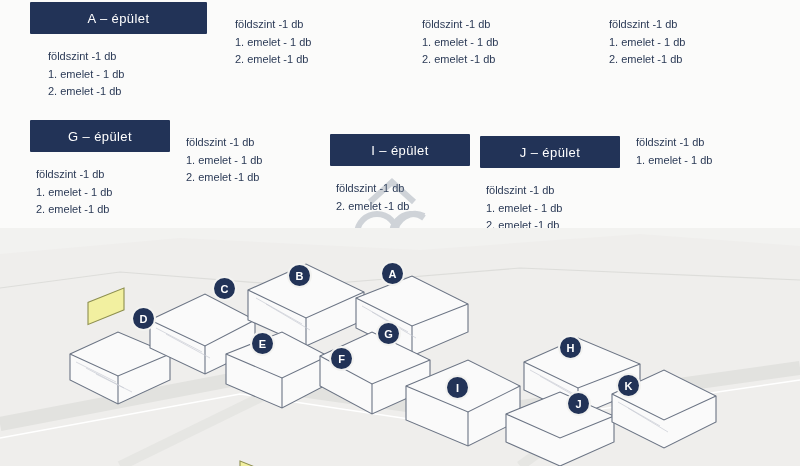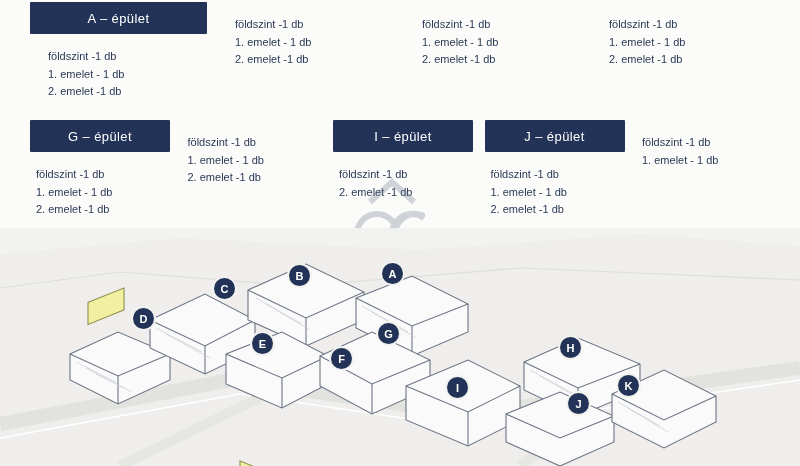--- a/index.html
+++ b/index.html
@@ -152,44 +152,44 @@
       </div>
       <div class="legend-col">
         <ul class="bld-list">
           <li>földszint -1 db</li>
           <li>1. emelet - 1 db</li>
           <li>2. emelet -1 db</li>
         </ul>
       </div>
     </div>
 
-    <div class="legend-row row-2" style="width:756px;justify-content:space-between;">
+    <div class="legend-row row-2" style="width:756px;">
       <div class="legend-col w-narrow" style="width:150px;">
         <div class="bld-header">G – épület</div>
         <ul class="bld-list" style="padding-left:6px;">
           <li>földszint -1 db</li>
           <li>1. emelet - 1 db</li>
           <li>2. emelet -1 db</li>
         </ul>
       </div>
       <div class="legend-col w-narrow" style="width:150px;">
         <ul class="bld-list" style="padding-left:6px;">
           <li>földszint -1 db</li>
           <li>1. emelet - 1 db</li>
           <li>2. emelet -1 db</li>
         </ul>
       </div>
-      <div class="legend-col w-narrow" style="width:150px;">
+      <div class="legend-col w-narrow" style="width:150px;margin-top:14px;">
         <div class="bld-header">I – épület</div>
         <ul class="bld-list" style="padding-left:6px;">
           <li>földszint -1 db</li>
           <li>2. emelet -1 db</li>
         </ul>
       </div>
-      <div class="legend-col w-narrow" style="width:150px;">
+      <div class="legend-col w-narrow" style="width:150px;margin-top:16px;">
         <div class="bld-header">J – épület</div>
         <ul class="bld-list" style="padding-left:6px;">
           <li>földszint -1 db</li>
           <li>1. emelet - 1 db</li>
           <li>2. emelet -1 db</li>
         </ul>
       </div>
       <div class="legend-col w-narrow" style="width:150px;">
         <ul class="bld-list" style="padding-left:6px;">
           <li>földszint -1 db</li>

